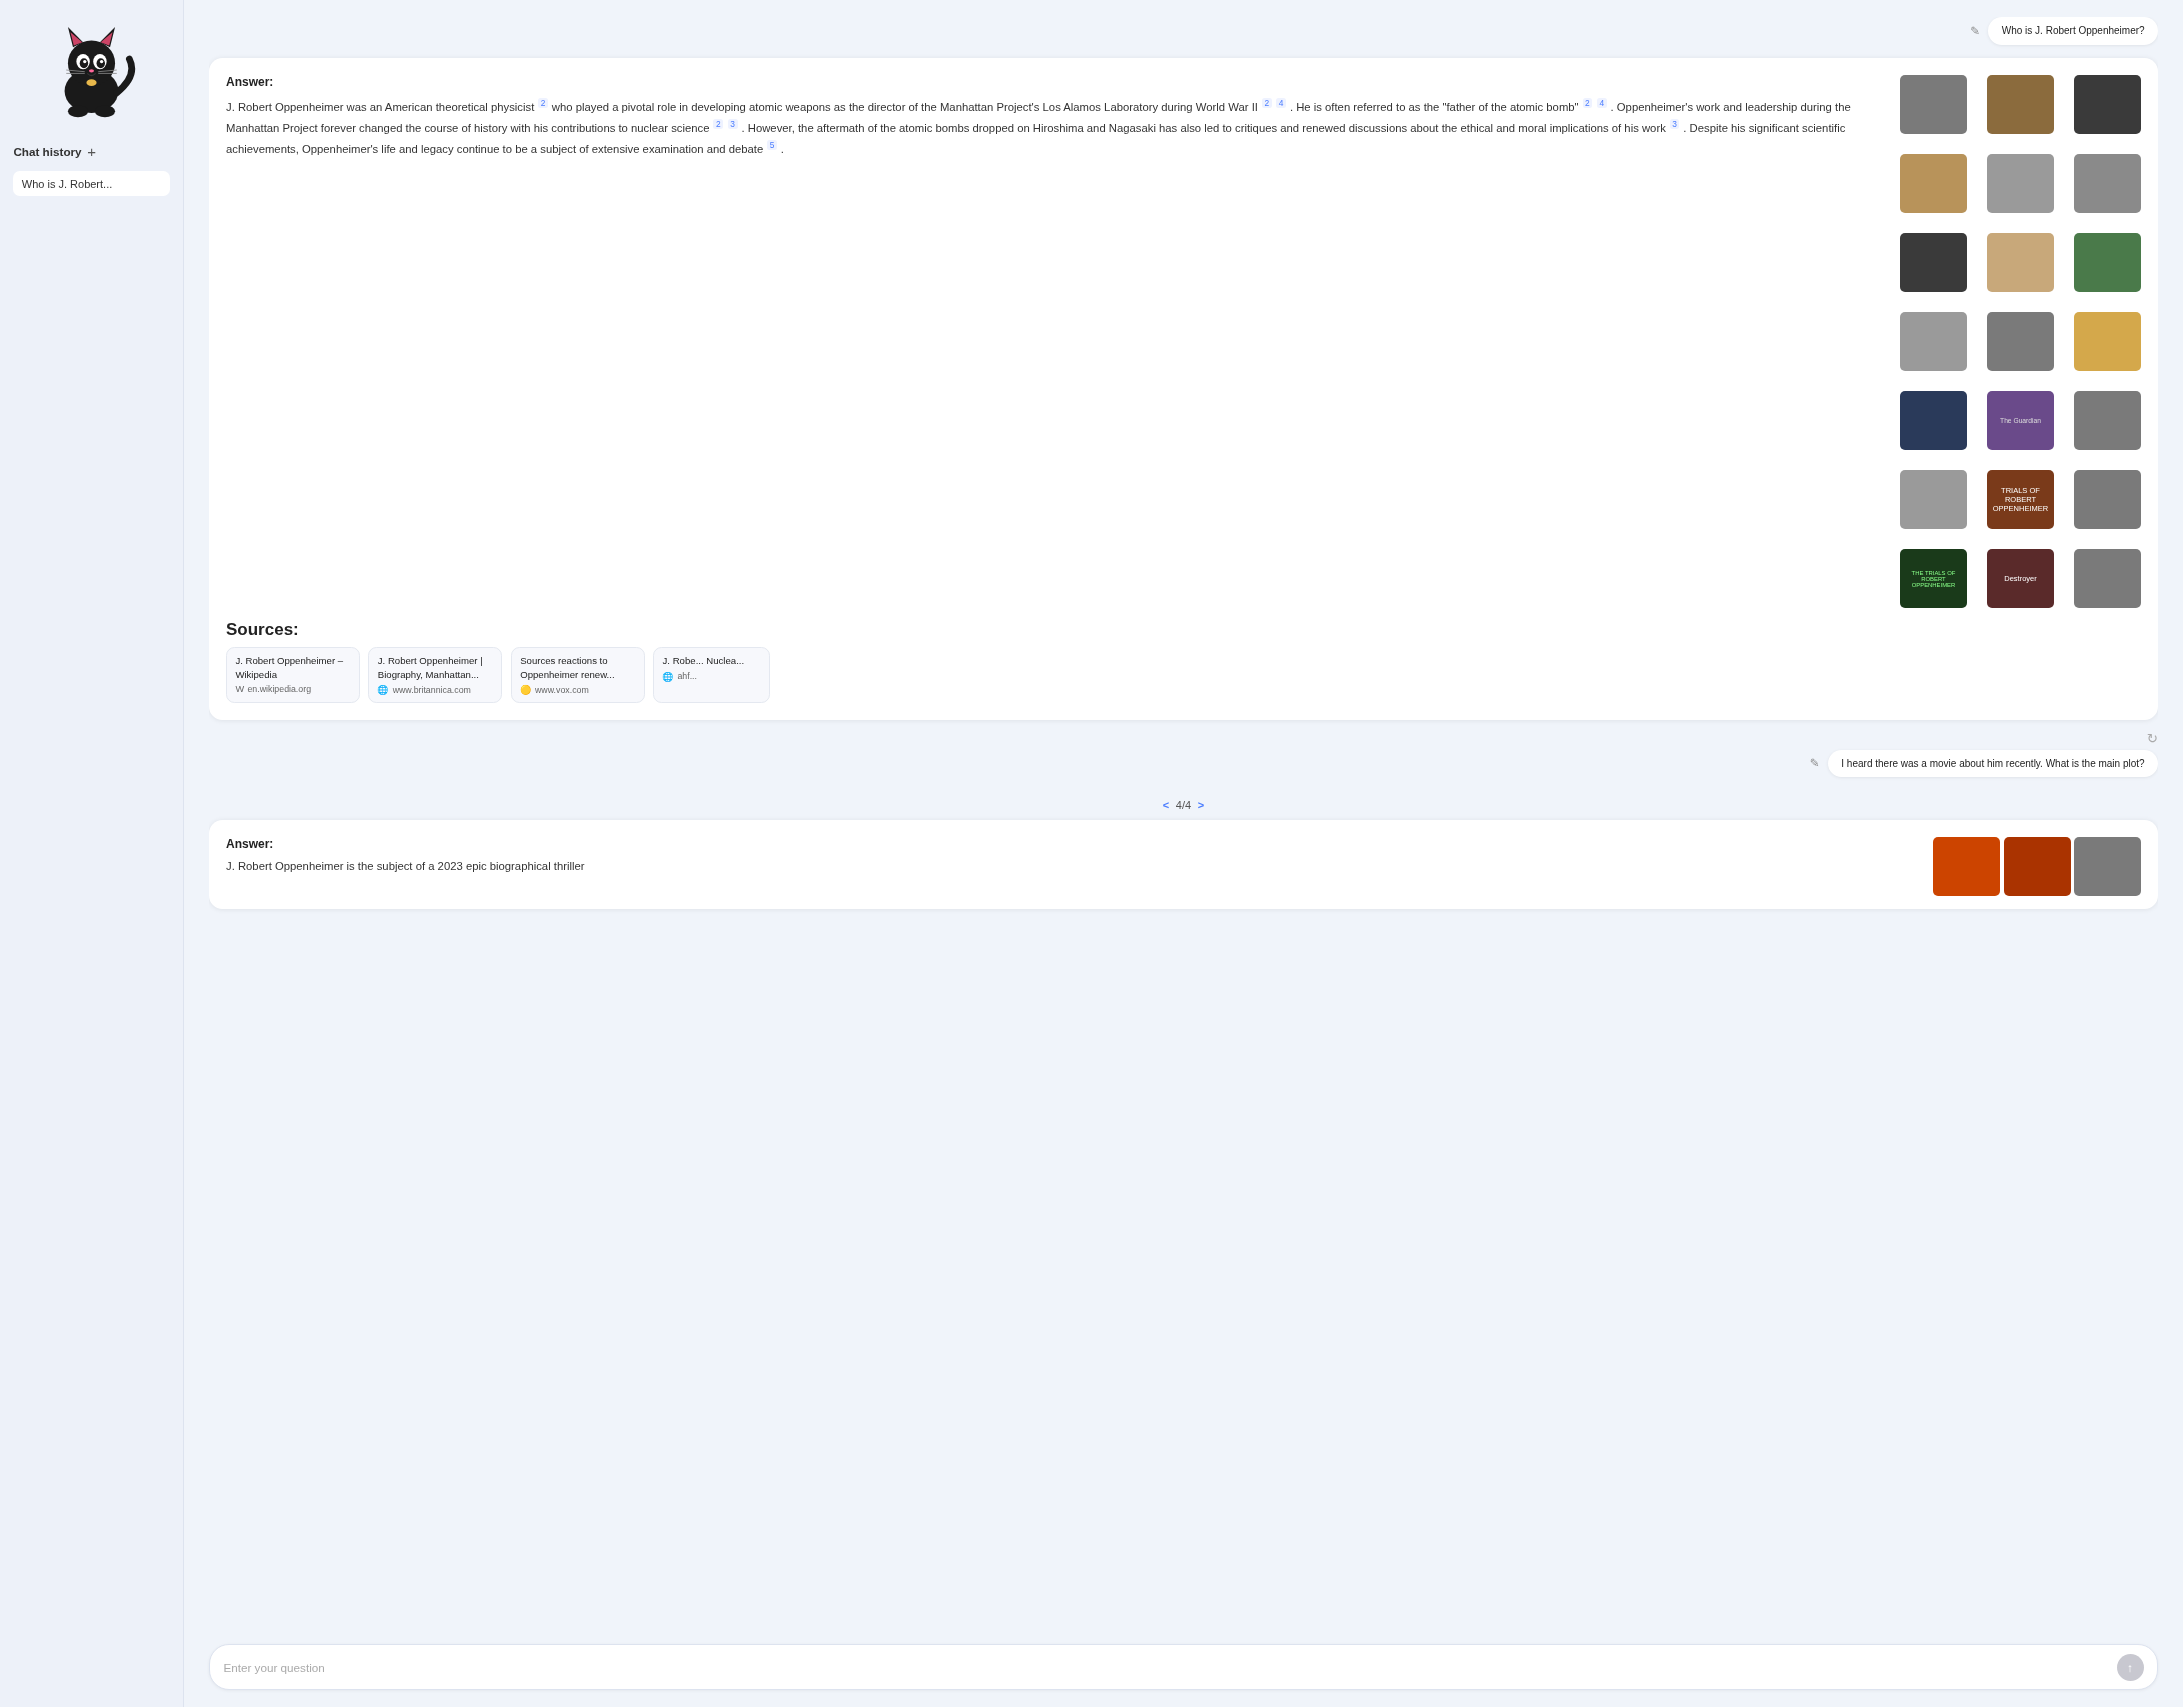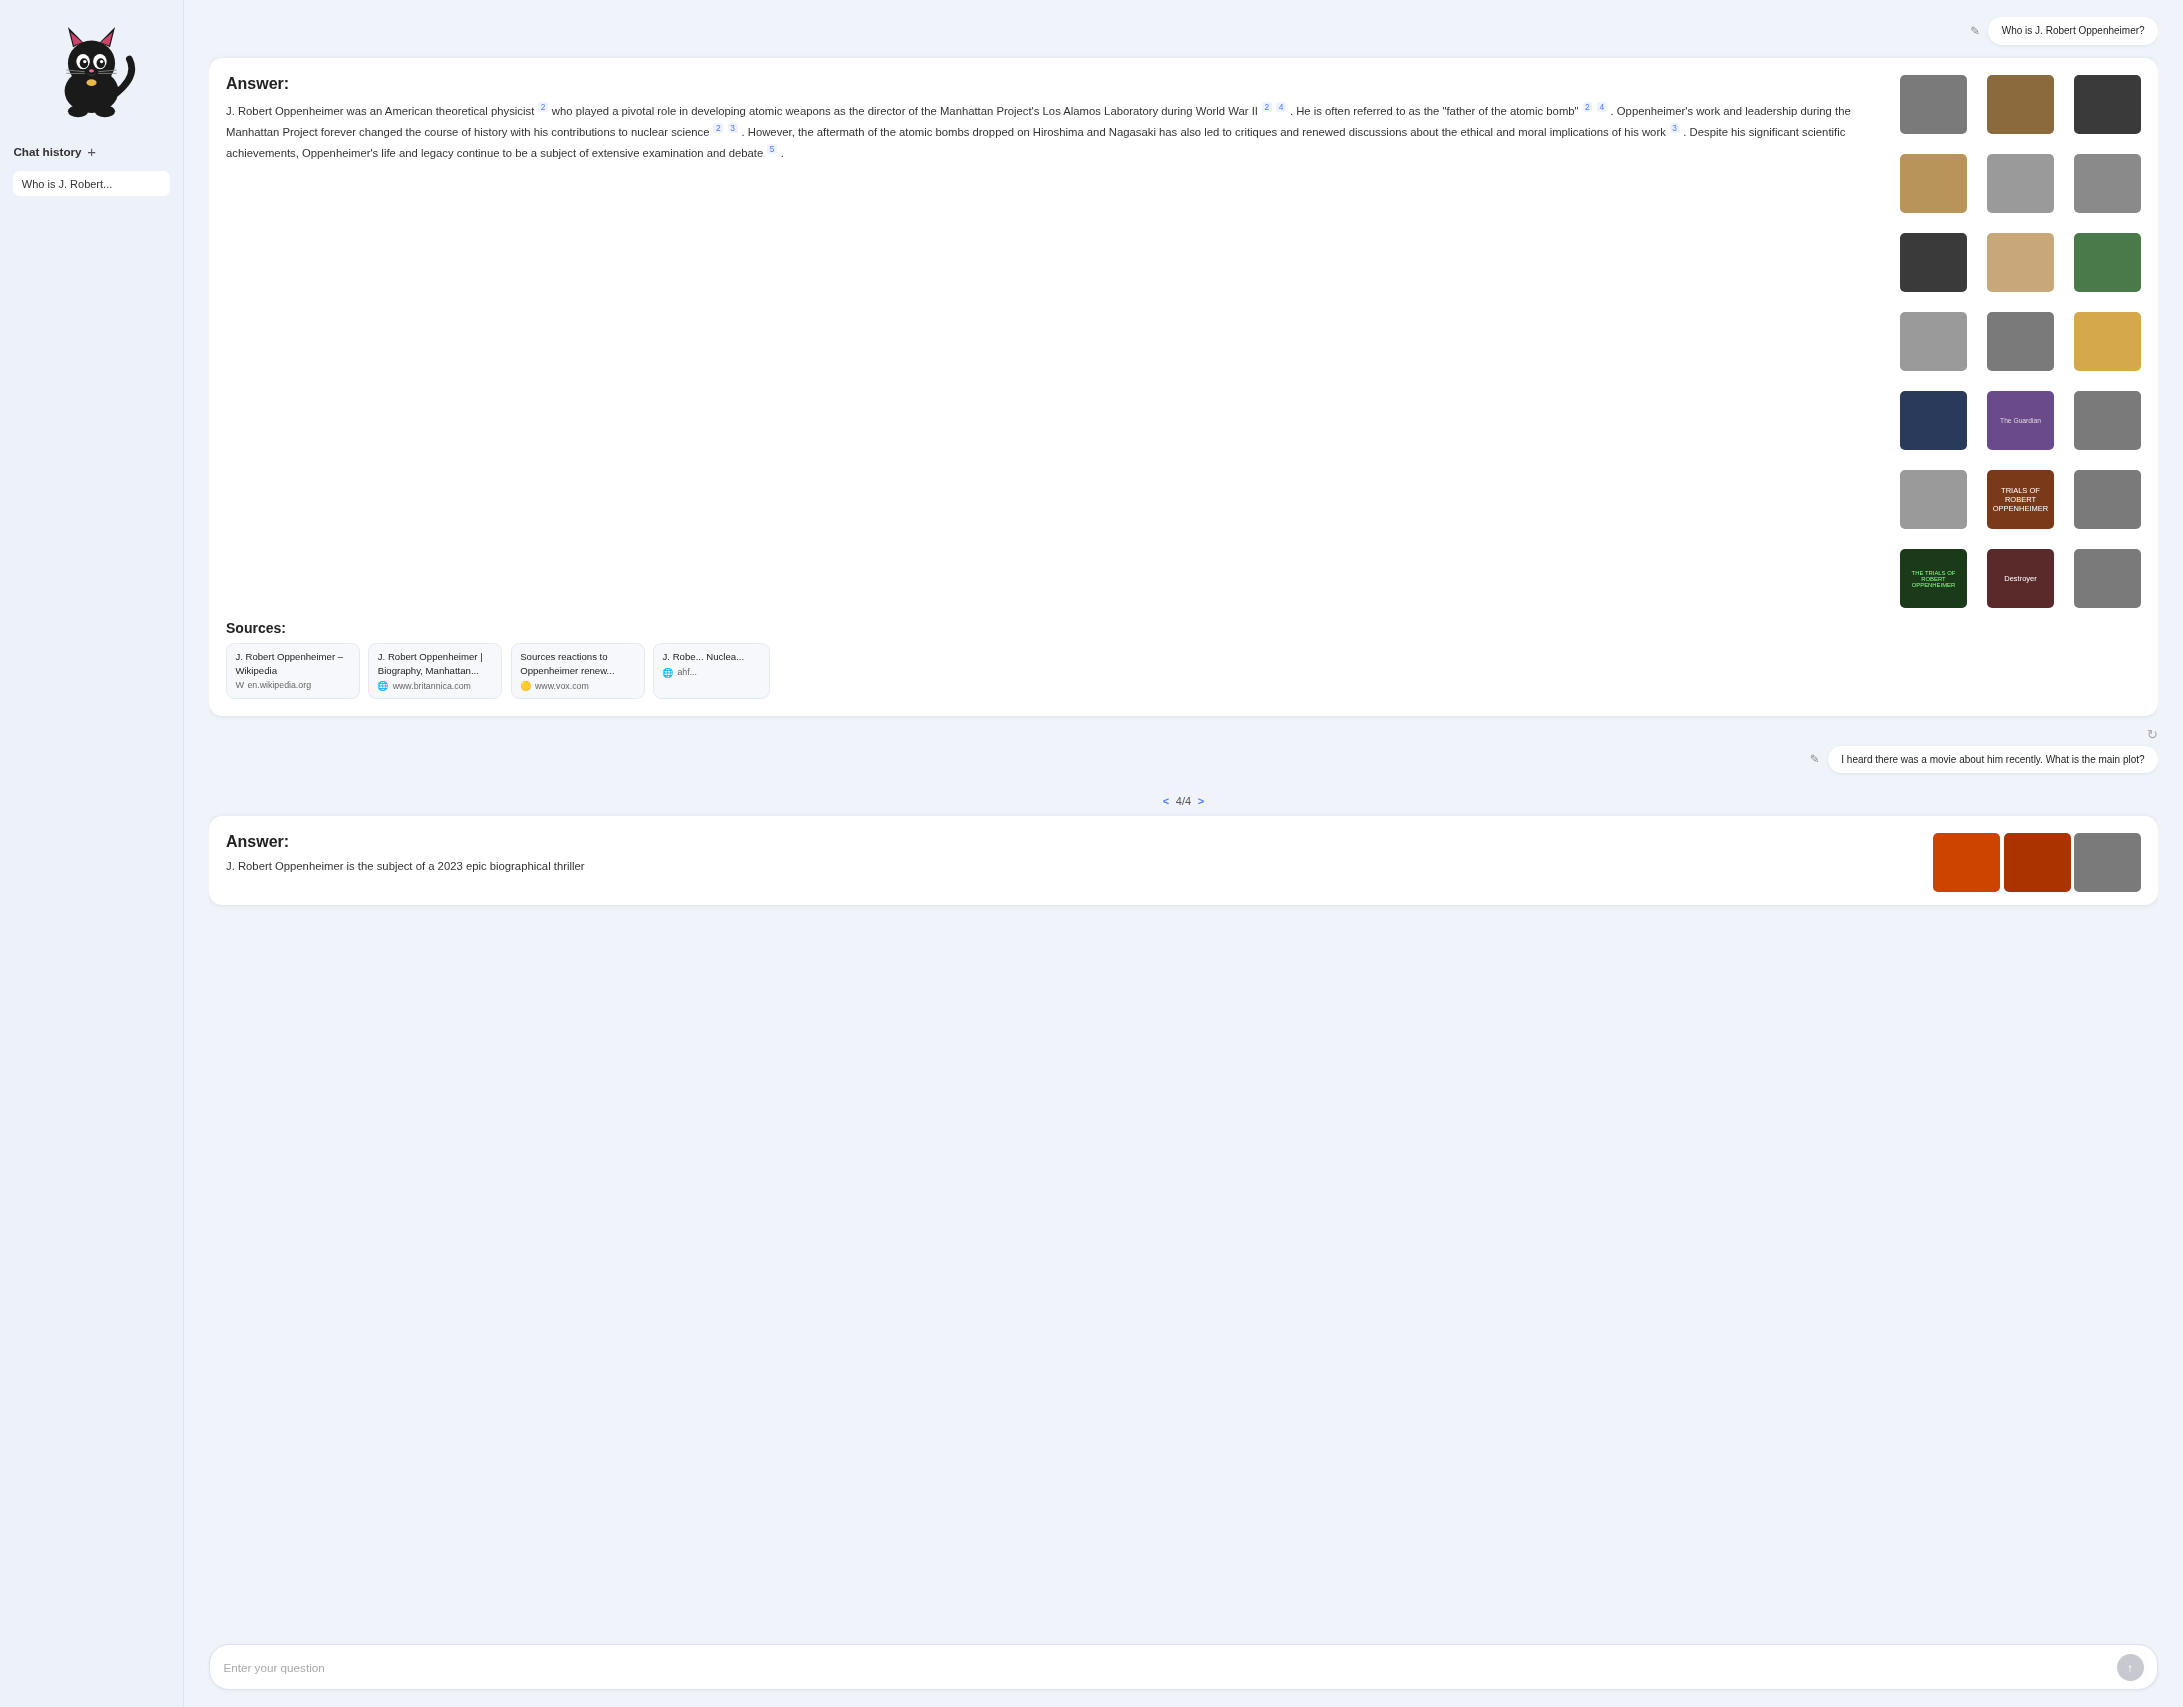--- a/index.html
+++ b/index.html
@@ -112,21 +112,21 @@
     }
     .answer-content-row {
       display: flex;
       gap: 13.4px;
     }
     .answer-text-area {
       flex: 1;
     }
     .answer-label {
       font-weight: 700;
-      font-size: 16px;
+      font-size: 12px;
       color: #222;
       margin-bottom: 6.7px;
     }
     .answer-text {
       font-size: 11.3px;
       color: #333;
       line-height: 1.7;
     }
     .sup-cite {
       font-size: 8.4px;
@@ -170,21 +170,21 @@
     .img-navy { background: #2a3a5a; }
     .img-purple { background: #6a4a8a; }
     .img-pbs { background: #1a3a1a; }
     .img-fire { background: #cc4400; }
     .img-explosion { background: #aa3300; }
 
     
     .sources-section { }
     .sources-label {
       font-weight: 700;
-      font-size: 14px;
+      font-size: 17px;
       color: #222;
       margin-bottom: 6.7px;
     }
     .sources-row {
       display: flex;
       gap: 8.4px;
       overflow-x: auto;
       padding-bottom: 3.4px;
     }
     .source-card {

